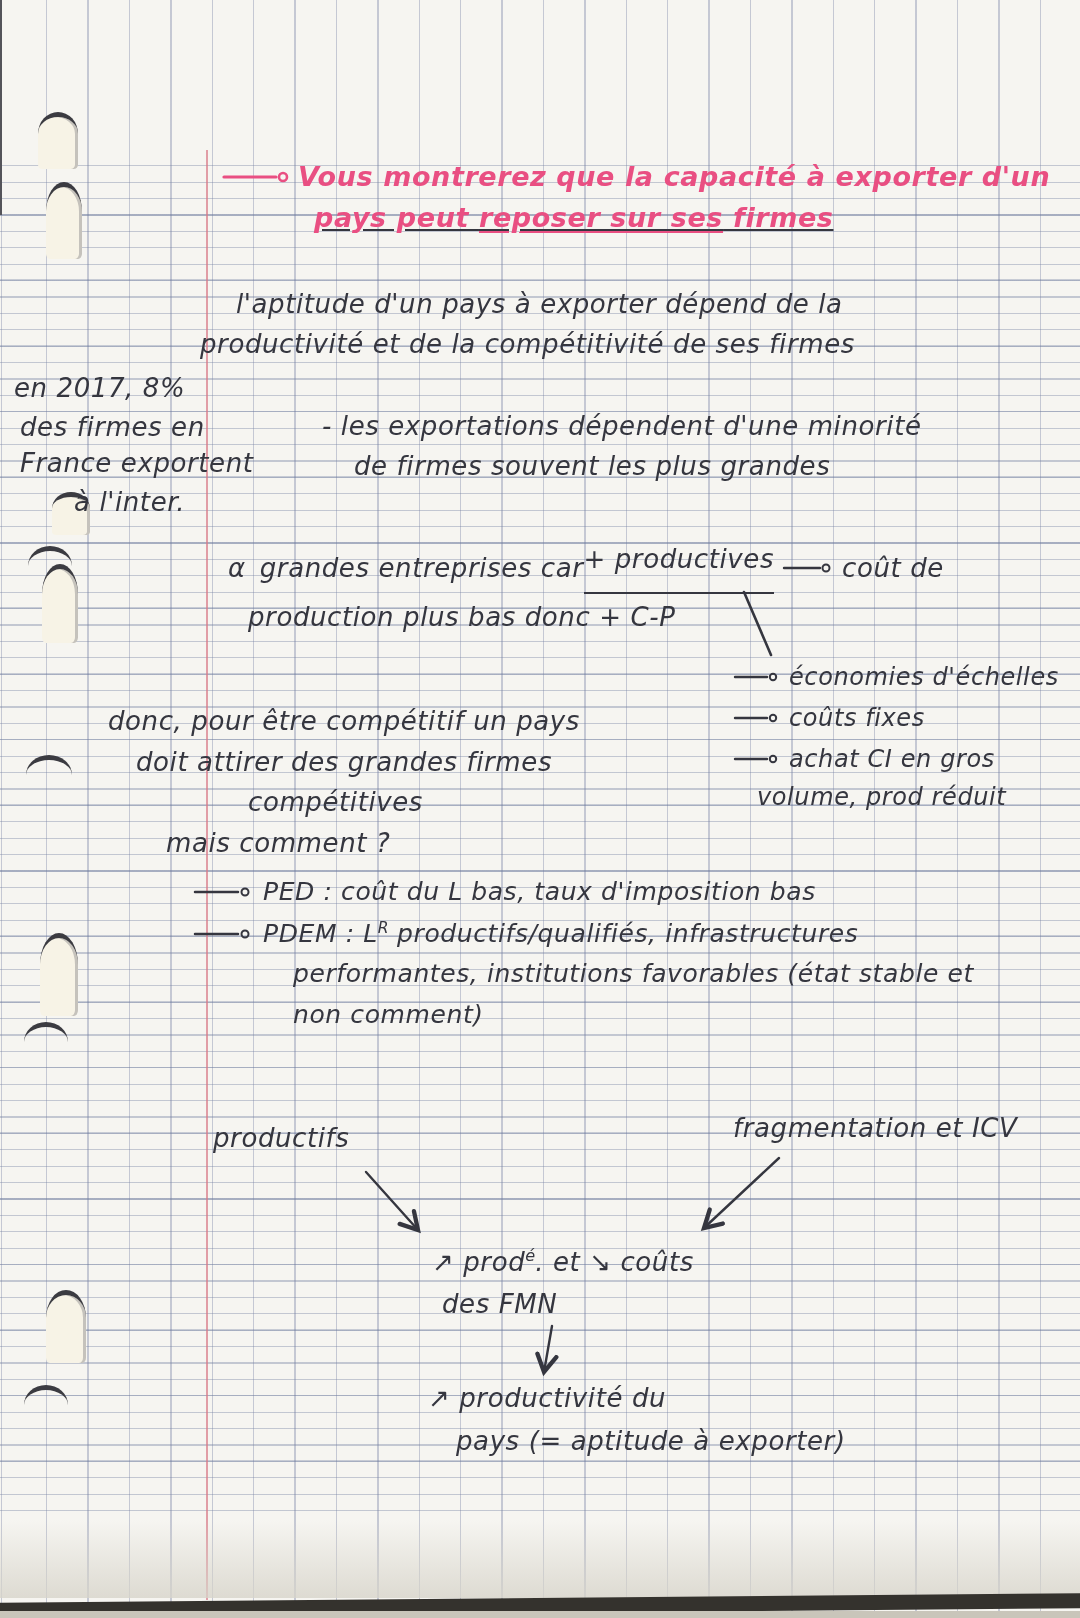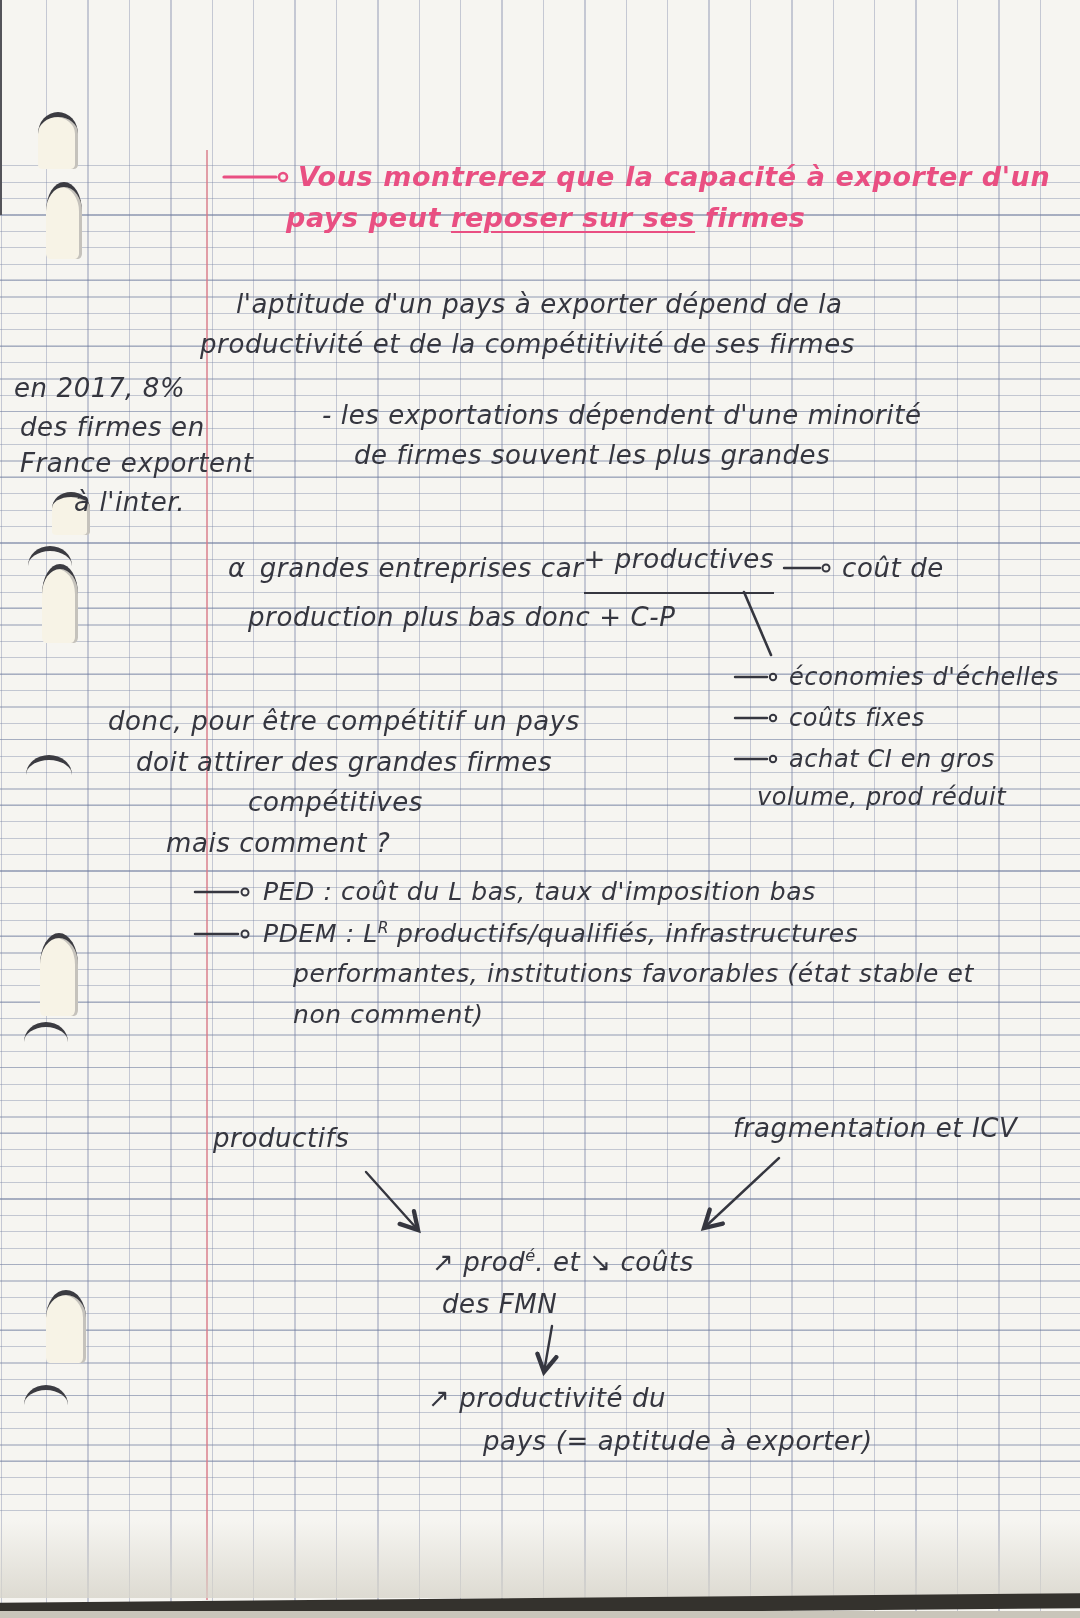--- a/index.html
+++ b/index.html
@@ -70,38 +70,38 @@
   <div class="hole-arc" style="left:24px;top:1385px;width:44px"></div>
 
   <div class="txt" style="left:222px;top:160px;">
     <div class="row">
       <svg class="arrow-svg" width="70" height="18" viewBox="0 0 70 18" style="margin-right:6px;">
         <line x1="2" y1="9" x2="54" y2="9" stroke="#e94f82" stroke-width="3.2" stroke-linecap="round"></line>
         <circle cx="61" cy="9" r="4" fill="none" stroke="#e94f82" stroke-width="2.6"></circle>
       </svg>
       <span class="pink">Vous montrerez que la capacité à exporter d'un</span>
     </div>
-    <div class="row" style="margin-left:64px;margin-top:7px;">
+    <div class="row" style="margin-left:92px;margin-top:7px;text-decoration:underline;">
       <span class="pink"><span>pays peut </span><span class="u-pink">reposer sur ses</span><span> firmes</span></span>
     </div>
   </div>
 
   <div class="txt" style="left:200px;top:288px;font-size:26px;">
     <div style="margin-left:36px;">l'aptitude d'un pays à exporter dépend de la</div>
     <div style="margin-top:7px;">productivité et de la compétitivité de ses firmes</div>
   </div>
 
   <div class="txt" style="left:14px;top:372px;font-size:26px;">
     <div>en 2017, 8%</div>
     <div style="margin-left:6px;margin-top:6px;">des firmes en</div>
     <div style="margin-left:6px;margin-top:4px;">France exportent</div>
     <div style="margin-left:60px;margin-top:6px;">à l'inter.</div>
   </div>
 
-  <div class="txt" style="left:322px;top:399px;font-size:26px;">
+  <div class="txt" style="left:322px;top:410px;font-size:26px;">
     <div>- les exportations dépendent d'une minorité</div>
     <div style="margin-left:32px;margin-top:7px;">de firmes souvent les plus grandes</div>
   </div>
 
   <div class="txt" style="left:228px;top:543px;font-size:26px;">
     <div class="row">
       <span style="margin-right:14px;">α</span>
       <span>grandes entreprises car </span>
       <span class="u">+ productives</span>
       <svg class="arrow-svg" width="52" height="16" viewBox="0 0 52 16" style="margin:0 8px;">
@@ -168,21 +168,21 @@
   <div class="txt" style="left:213px;top:1122px;font-size:26px;">productifs</div>
   <div class="txt" style="left:733px;top:1112px;font-size:26px;">fragmentation et ICV</div>
 
   <div class="txt" style="left:432px;top:1246px;font-size:26px;">
     <div><span>↗ prod</span><sup>é</sup><span>. et  ↘ coûts</span></div>
     <div style="margin-left:10px;margin-top:9px;">des FMN</div>
   </div>
 
   <div class="txt" style="left:428px;top:1382px;font-size:26px;">
     <div>↗  productivité du</div>
-    <div style="margin-left:55px;margin-top:10px;">pays (= aptitude à exporter)</div>
+    <div style="margin-left:28px;margin-top:10px;">pays (= aptitude à exporter)</div>
   </div>
 
   <svg class="overlay" width="1080" height="1618" viewBox="0 0 1080 1618">
     <defs>
       <marker id="ah" markerWidth="14" markerHeight="14" refX="8" refY="5" orient="auto">
         <path d="M1,1 L8,5 L1,9" fill="none" stroke="#35363f" stroke-width="1.8" stroke-linecap="round"></path>
       </marker>
     </defs>
     <path d="M744 592 L771 655" stroke="#35363f" stroke-width="2.6" stroke-linecap="round" fill="none"></path>
     <path d="M366 1172 L418 1230" stroke="#35363f" stroke-width="2.4" stroke-linecap="round" fill="none" marker-end="url(#ah)"></path>

